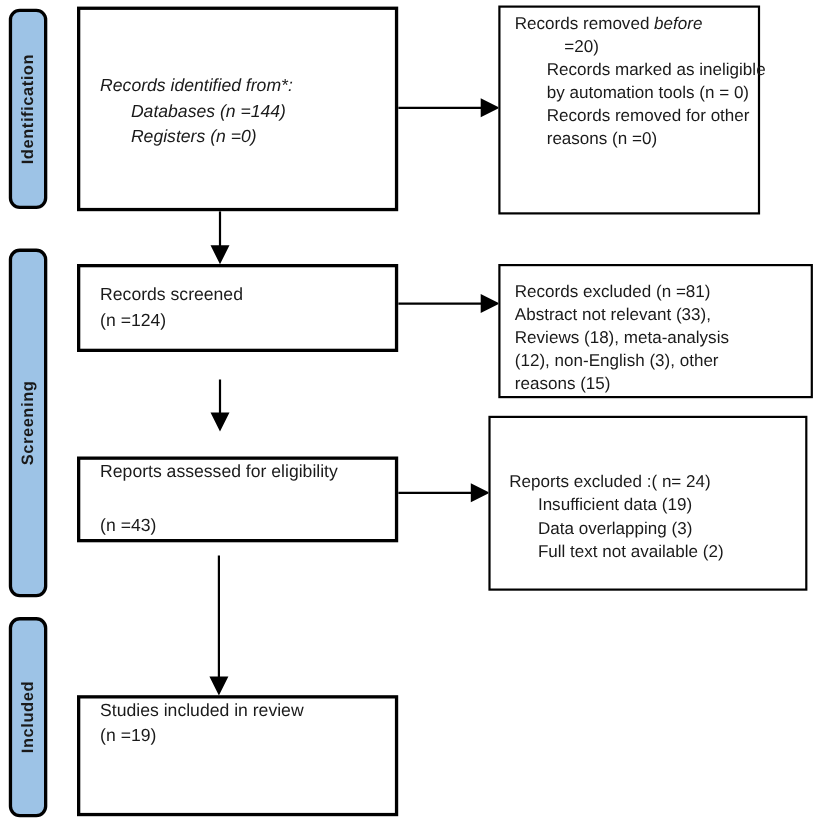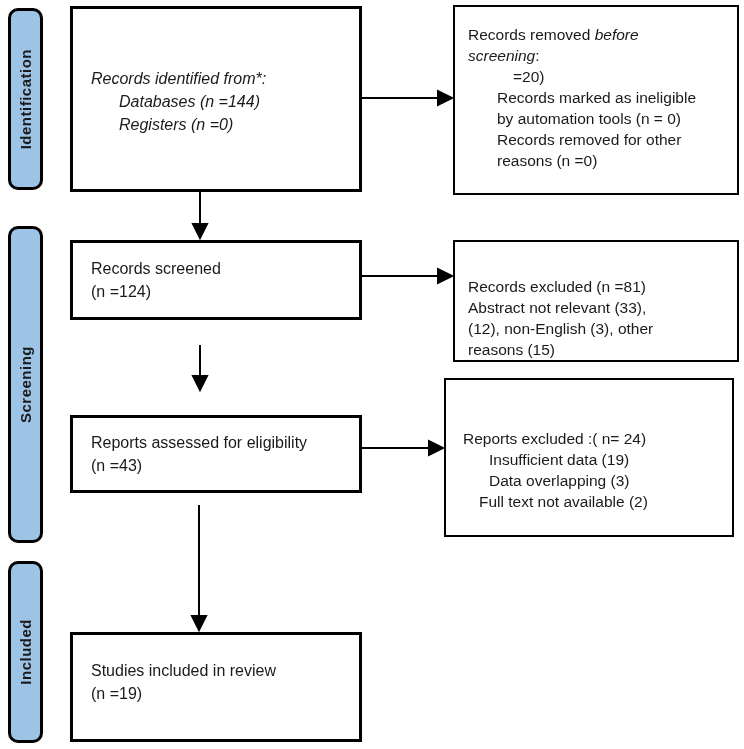--- a/index.html
+++ b/index.html
@@ -90,52 +90,52 @@
   <div class="stage" style="top:561px;height:182px;">
     <span class="stage-label">Included</span>
   </div>
 
   <div class="box" style="left:70px;top:6px;width:292px;height:186px;padding:58px 8px 0 18px;font-style:italic;">
     <div class="line">Records identified from*:</div>
     <div class="line indent">Databases (n =144)</div>
     <div class="line indent">Registers (n =0)</div>
   </div>
 
-  <div class="box right" style="left:453px;top:5px;width:286px;height:190px;padding:17px 6px 0 13px;">
+  <div class="box right" style="left:453px;top:5px;width:238px;height:190px;padding:4px 6px 0 13px;">
     <div class="line"><span>Records removed </span><em>before</em></div>
-    <div class="line"><em>screening</em><span>:</span></div>
     <div class="line indent" style="margin-left:45px;">=20)</div>
     <div class="line indent" style="margin-left:29px;">Records marked as ineligible</div>
     <div class="line indent" style="margin-left:29px;">by automation tools (n = 0)</div>
     <div class="line indent" style="margin-left:29px;">Records removed for other</div>
     <div class="line indent" style="margin-left:29px;">reasons (n =0)</div>
   </div>
 
   <div class="box vcenter" style="left:70px;top:240px;width:292px;height:80px;padding-left:18px;">
     <div class="line">Records screened</div>
     <div class="line">(n =124)</div>
   </div>
 
   <div class="box right" style="left:453px;top:240px;width:286px;height:122px;padding:9px 6px 0 13px;justify-content:flex-end;">
     <div class="line">Records excluded (n =81)</div>
     <div class="line"> Abstract not relevant (33),</div>
+    <div class="line">Reviews (18), meta-analysis</div>
     <div class="line">(12), non-English (3), other</div>
     <div class="line">reasons (15)</div>
   </div>
 
-  <div class="box vcenter" style="left:70px;top:415px;width:292px;height:78px;padding-left:18px;">
+  <div class="box vcenter" style="left:70px;top:415px;width:292px;height:78px;padding-left:18px;justify-content:space-between;">
     <div class="line">Reports assessed for eligibility</div>
     <div class="line">(n =43)</div>
   </div>
 
   <div class="box right" style="left:444px;top:378px;width:290px;height:159px;padding:48px 6px 0 17px;">
     <div class="line">Reports excluded :( n= 24)</div>
     <div class="line indent" style="margin-left:26px;">Insufficient data (19)</div>
     <div class="line indent" style="margin-left:26px;">Data overlapping (3)</div>
-    <div class="line indent" style="margin-left:16px;">Full text not available (2)</div>
+    <div class="line indent" style="margin-left:26px;">Full text not available (2)</div>
   </div>
 
-  <div class="box" style="left:70px;top:632px;width:292px;height:110px;padding:24px 8px 0 18px;">
+  <div class="box" style="left:70px;top:632px;width:292px;height:110px;padding:0 8px 0 18px;">
     <div class="line">Studies included in review</div>
     <div class="line">(n =19)</div>
   </div>
 
 </div>
 
 </body></html>

